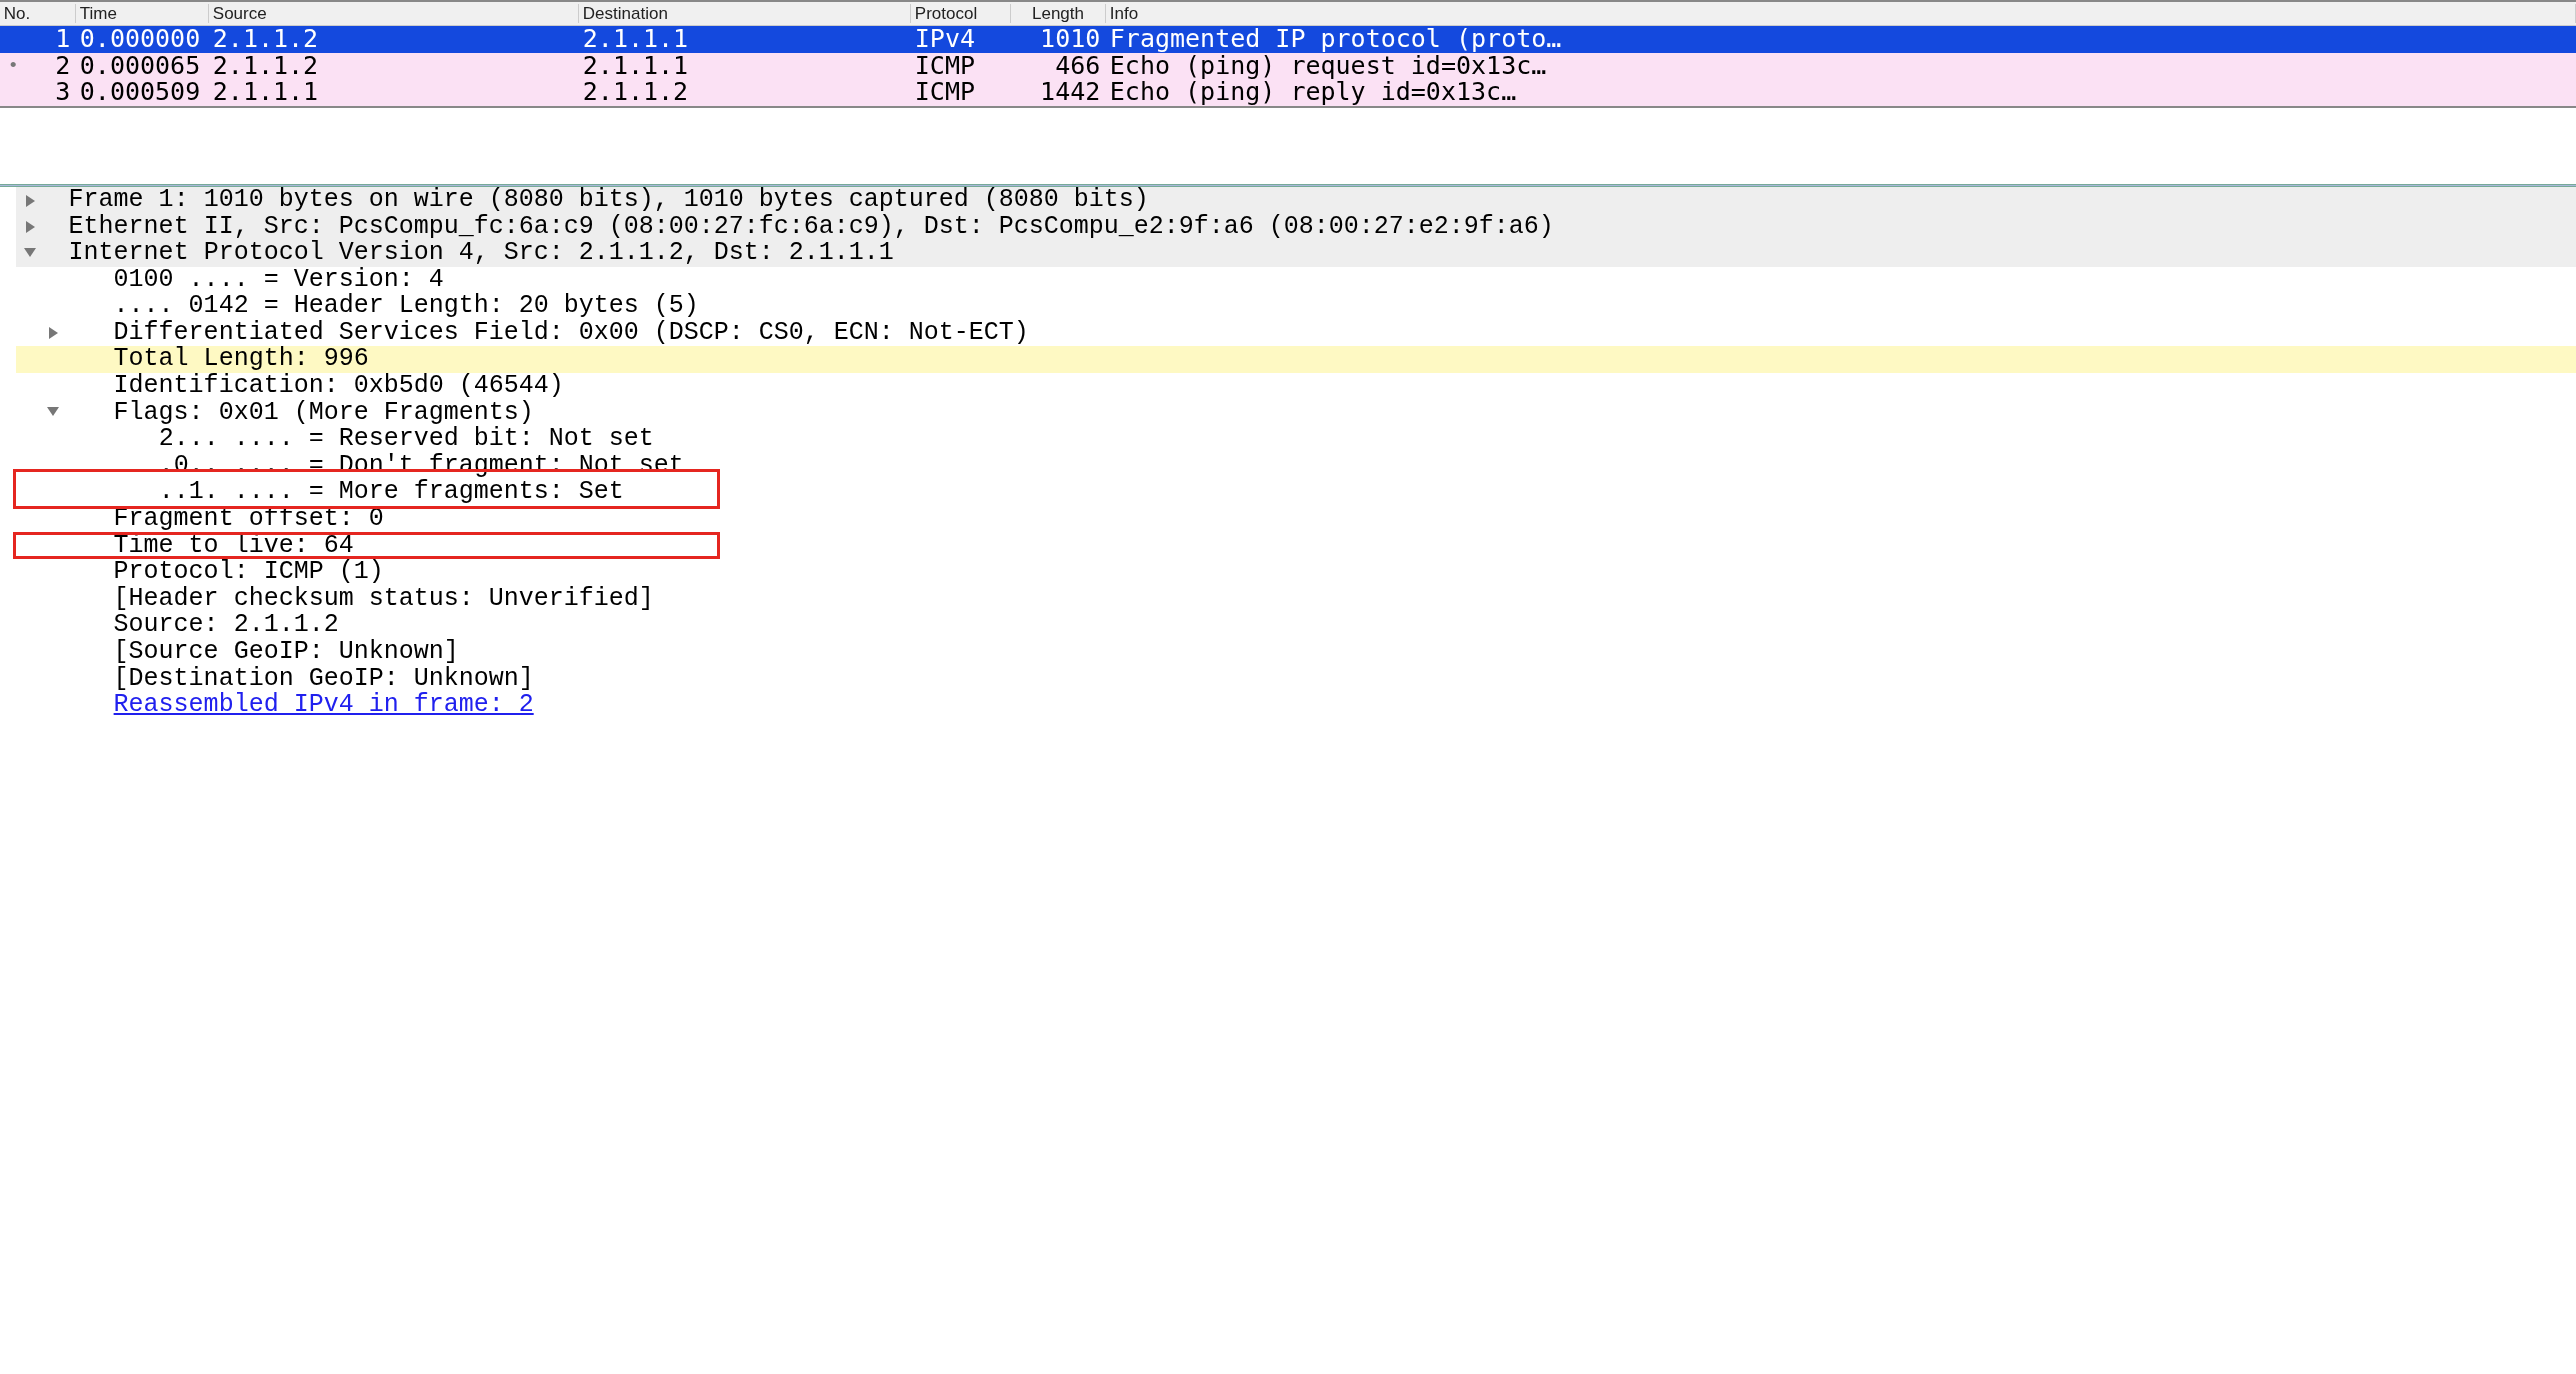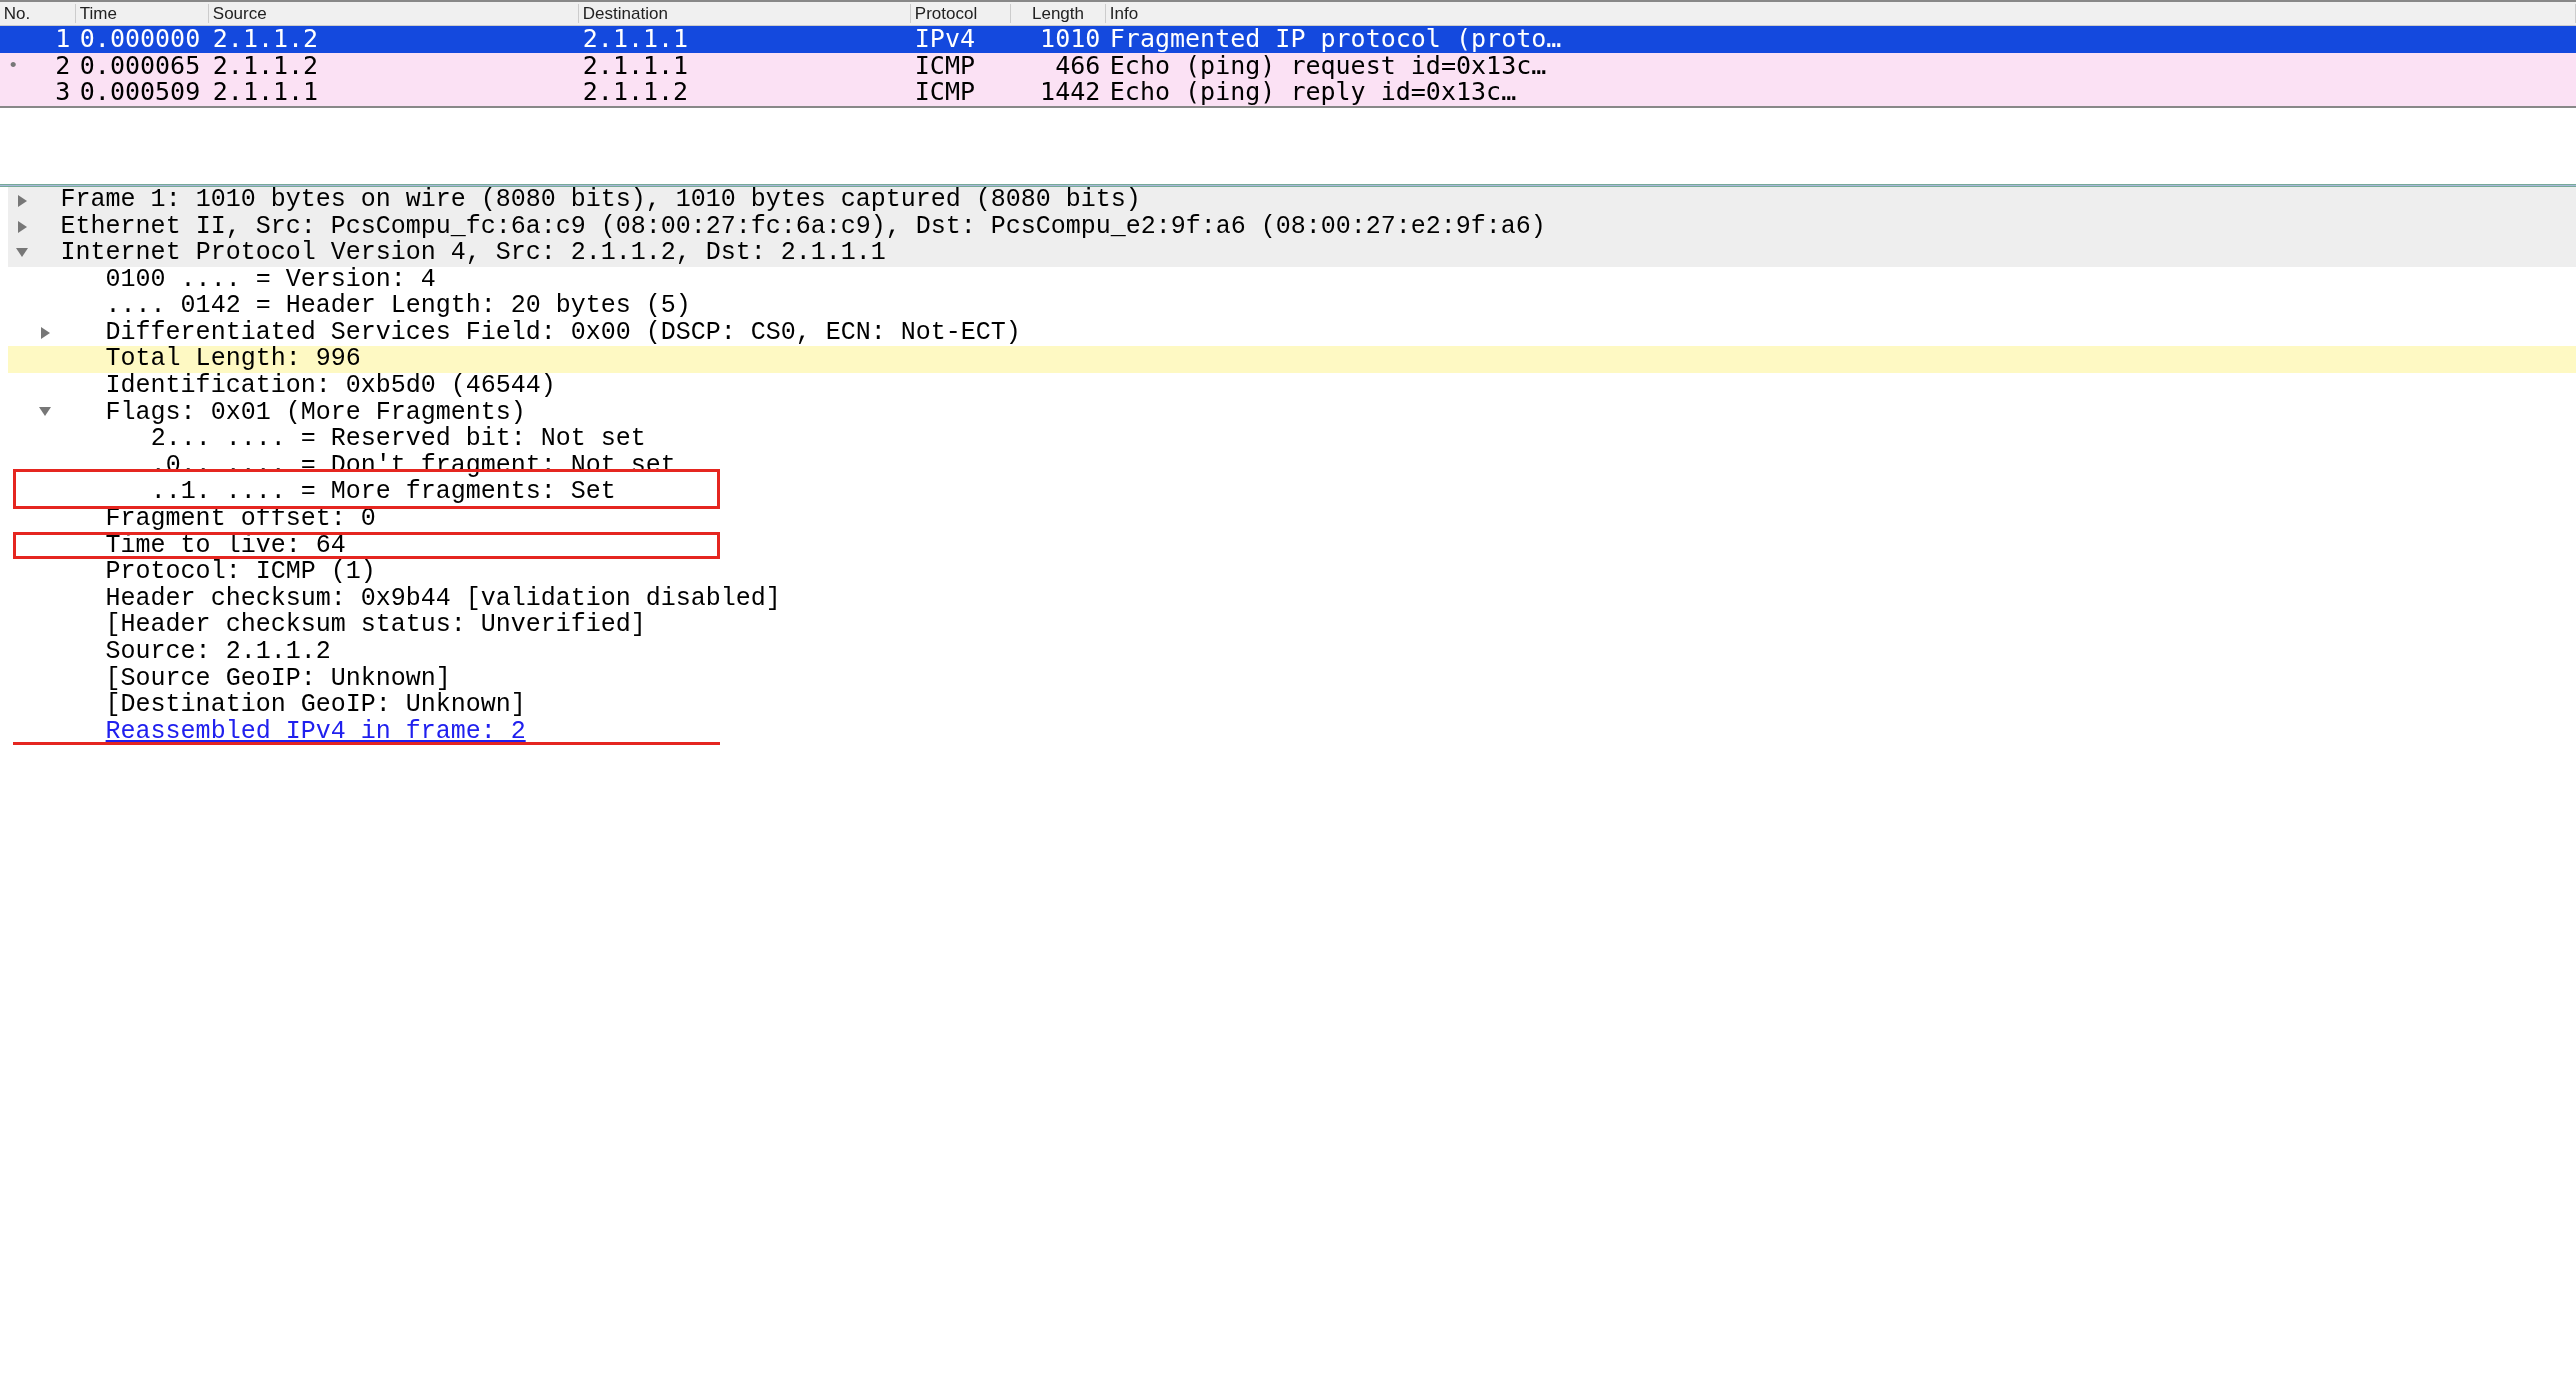--- a/index.html
+++ b/index.html
@@ -32,21 +32,21 @@
   .pkt-row .col { padding:0 3.8px; white-space:nowrap; font-family:"Menlo","Consolas",monospace; font-size:25px;}
   .pkt-row .col-no   { text-align:right; padding-right:5.7px;}
   .pkt-row .col-len  { text-align:right; padding-right:5.7px;}
   .pkt-row.selected { background:#1449de; color:#fff; }
   .pkt-row.pink     { background:#fbe1f4; }
   .related-mark { position:absolute; left:7.6px; color:#777; font-size:19px; line-height:26.6px;}
   .pkt-row { position:relative; height:26.6px; align-items:center;}
   .gap { height:76px; background:#fff; }
 
   .divider { height:2.8px; background:#a8b8da; border-top:0.9px solid #7a9; border-bottom:0.9px solid #7a9;}
-  .details-pane { padding-left:8px; }
+  .details-pane { padding-left:16px; }
   .details-pane .line {
     white-space:pre;
     font-size:25px;
     line-height:26.6px;
     padding-left:7.6px;
     position:relative;
   }
   .details-pane .line.bg-grey  { background:#eeeeee; }
   .details-pane .line.bg-dgrey { background:#fef9c3; }
   .details-pane .arrow::before {
@@ -123,21 +123,20 @@
   <div class="line arrow arrow-right" style="--ax:33px;">      <span>Differentiated Services Field: 0x00 (DSCP: CS0, ECN: Not-ECT)</span></div>
   <div class="line bg-dgrey">      <span>Total Length: 996</span></div>
   <div class="line">      <span>Identification: 0xb5d0 (46544)</span></div>
   <div class="line arrow arrow-down" style="--ax:31px;">      <span>Flags: 0x01 (More Fragments)</span></div>
   <div class="line">         <span>2... .... = Reserved bit: Not set</span></div>
   <div class="line">         <span>.0.. .... = Don't fragment: Not set</span></div>
   <div class="line">         <span>..1. .... = More fragments: Set</span></div>
   <div class="line">      <span>Fragment offset: 0</span></div>
   <div class="line">      <span>Time to live: 64</span></div>
   <div class="line">      <span>Protocol: ICMP (1)</span></div>
-  <div class="line">      <span>Header checksum: 0x9b44 [validation disabled]</span></div>
   <div class="line">      <span>[Header checksum status: Unverified]</span></div>
   <div class="line">      <span>Source: 2.1.1.2</span></div>
   <div class="line">      <span>[Source GeoIP: Unknown]</span></div>
   <div class="line">      <span>[Destination GeoIP: Unknown]</span></div>
   <div class="line">      <span class="link">Reassembled IPv4 in frame: 2</span></div>
 
   <div class="redbox" style="left:13.3px; top:282px; width:707px; height:40px;"></div>
   <div class="redbox" style="left:13.3px; top:345px; width:707px; height:26.6px;"></div>
   <div class="redbox" style="left:13.3px; top:555px; width:707px; height:30px;"></div>
 </div>

